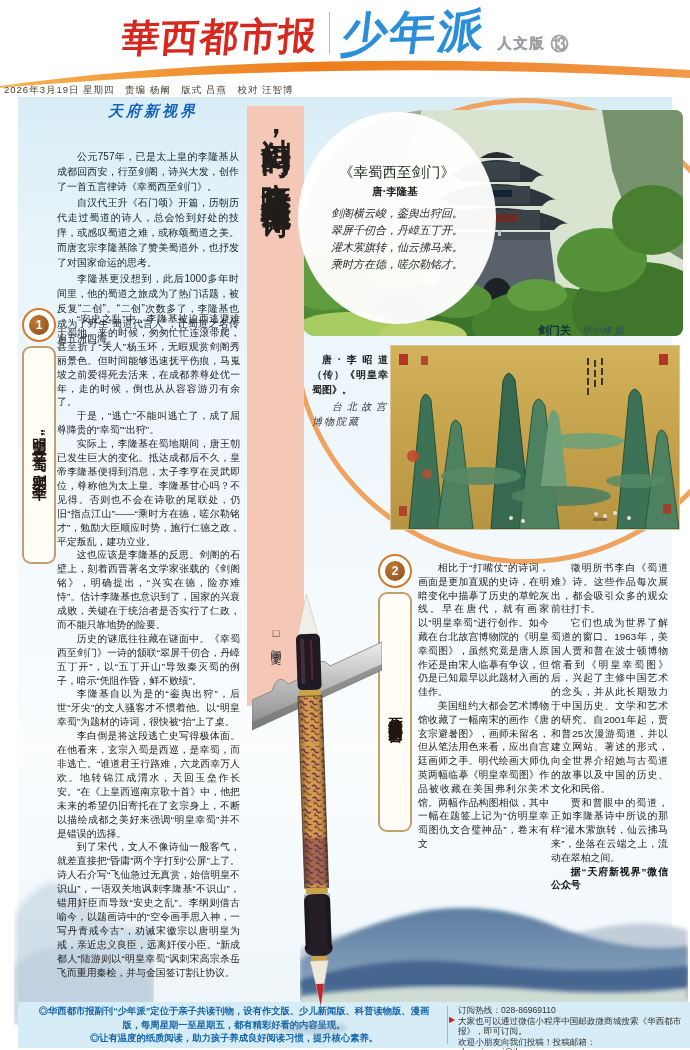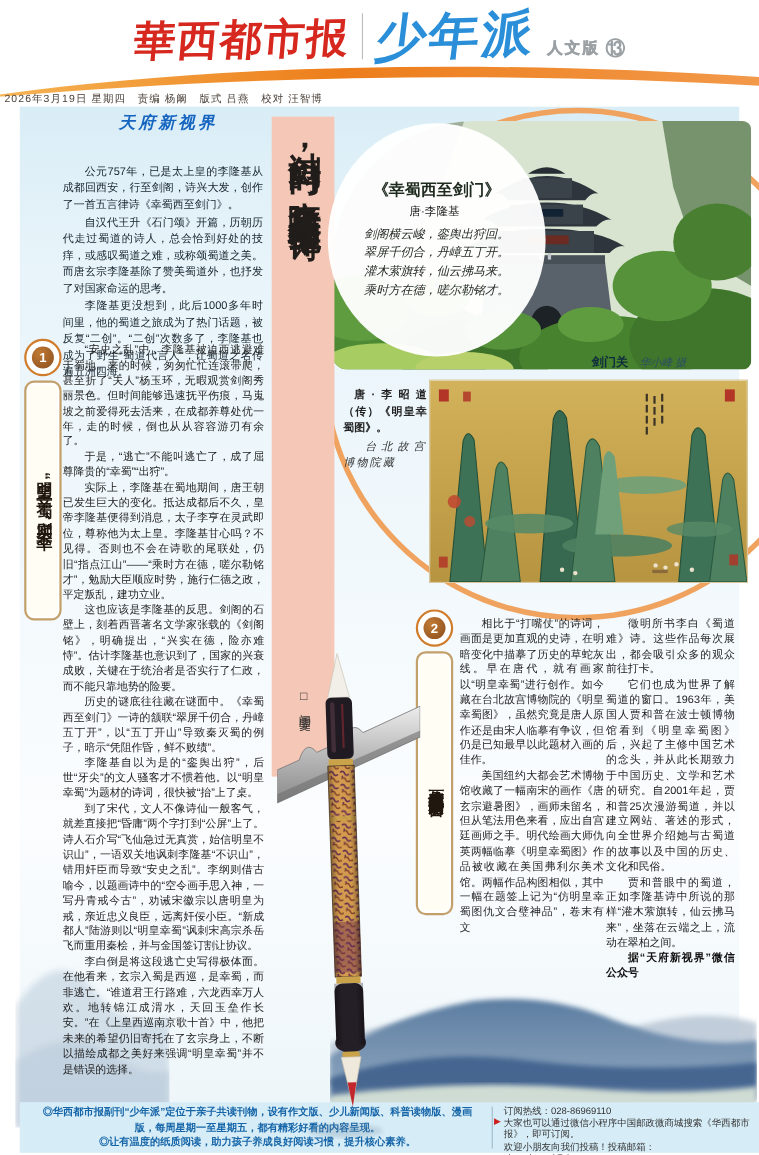--- a/index.html
+++ b/index.html
@@ -43,22 +43,22 @@
   .headline{writing-mode:vertical-rl;font-family:"Liberation Serif",serif;font-weight:bold;font-size:30px;
             letter-spacing:3px;color:#211d1a;height:505px;}
   .byline{writing-mode:vertical-rl;font-size:11px;color:#333;margin-top:8px;letter-spacing:2px;}
   
   .ring{position:absolute;left:292px;top:98px;width:456px;height:456px;border:5px solid #f0a35f;border-radius:50%;z-index:0;}
   .photo{position:absolute;left:302px;top:110px;width:381px;height:226px;border-radius:130px 8px 8px 14px;
          overflow:hidden;z-index:1;}
   .poem-disc{position:absolute;left:298px;top:112px;width:198px;height:212px;border-radius:50%;
              background:rgba(255,255,255,0.96);z-index:2;display:flex;flex-direction:column;align-items:center;
              justify-content:center;text-align:center;}
-  .poem-title{font-size:14.5px;font-weight:bold;color:#1e2a1e;font-family:"Liberation Serif",serif;}
-  .poem-author{font-size:10.5px;font-weight:normal;color:#222;margin:3px 4px 6px 0;}
+  .poem-title{font-size:14.5px;font-weight:normal;color:#1e2a1e;font-family:"Liberation Serif",serif;}
+  .poem-author{font-size:10.5px;font-weight:bold;color:#222;margin:3px 4px 6px 0;}
   .poem-line{font-size:11px;font-style:italic;font-family:"Liberation Serif",serif;color:#262b26;line-height:17px;}
   .photo-caption{position:absolute;left:538px;top:320px;z-index:3;white-space:nowrap;}
   .photo-caption .pc-name{font-size:11px;font-weight:bold;color:#0e2b3d;}
   .photo-caption .pc-credit{font-size:10px;font-style:italic;font-family:"Liberation Serif",serif;color:#2c4d63;margin-left:6px;}
   
   .painting{position:absolute;left:390px;top:345px;width:290px;height:185px;z-index:2;border:1px solid #d8c79e;box-sizing:border-box;}
   .painting-caption{position:absolute;left:312px;top:352px;width:76px;font-size:10px;line-height:15px;color:#222;z-index:2;}
   .pcap-bold{font-weight:bold;text-indent:1em;}
   .pcap-credit{font-family:"Liberation Serif",serif;font-style:italic;letter-spacing:2px;color:#333;text-indent:2em;margin-top:2px;}
   
@@ -136,22 +136,22 @@
     <div class="vhead">明皇“幸”蜀，实则“不幸”</div>
   </div>
 
   <div class="body-col">
     <p class="para">“安史之乱”中，李隆基被迫西逃避难于蜀地。来的时候，匆匆忙忙连滚带爬，甚至折了“夫人”杨玉环，无暇观赏剑阁秀丽景色。但时间能够迅速抚平伤痕，马嵬坡之前爱得死去活来，在成都养尊处优一年，走的时候，倒也从从容容游刃有余了。</p>
     <p class="para">于是，“逃亡”不能叫逃亡了，成了屈尊降贵的“幸蜀”“出狩”。</p>
     <p class="para">实际上，李隆基在蜀地期间，唐王朝已发生巨大的变化。抵达成都后不久，皇帝李隆基便得到消息，太子李亨在灵武即位，尊称他为太上皇。李隆基甘心吗？不见得。否则也不会在诗歌的尾联处，仍旧“指点江山”——“乘时方在德，嗟尔勒铭才”，勉励大臣顺应时势，施行仁德之政，平定叛乱，建功立业。</p>
     <p class="para">这也应该是李隆基的反思。剑阁的石壁上，刻着西晋著名文学家张载的《剑阁铭》，明确提出，“兴实在德，险亦难恃”。估计李隆基也意识到了，国家的兴衰成败，关键在于统治者是否实行了仁政，而不能只靠地势的险要。</p>
     <p class="para">历史的谜底往往藏在谜面中。《幸蜀西至剑门》一诗的颔联“翠屏千仞合，丹嶂五丁开”，以“五丁开山”导致秦灭蜀的例子，暗示“凭阻作昏，鲜不败绩”。</p>
     <p class="para">李隆基自以为是的“銮舆出狩”，后世“牙尖”的文人骚客才不惯着他。以“明皇幸蜀”为题材的诗词，很快被“抬”上了桌。</p>
+    <p class="para">李白倒是将这段逃亡史写得极体面。在他看来，玄宗入蜀是西巡，是幸蜀，而非逃亡。“谁道君王行路难，六龙西幸万人欢。地转锦江成渭水，天回玉垒作长安。”在《上皇西巡南京歌十首》中，他把未来的希望仍旧寄托在了玄宗身上，不断以描绘成都之美好来强调“明皇幸蜀”并不是错误的选择。</p>
     <p class="para">到了宋代，文人不像诗仙一般客气，就差直接把“昏庸”两个字打到“公屏”上了。诗人石介写“飞仙急过无真赏，始信明皇不识山”，一语双关地讽刺李隆基“不识山”，错用奸臣而导致“安史之乱”。李纲则借古喻今，以题画诗中的“空令画手思入神，一写丹青戒今古”，劝诫宋徽宗以唐明皇为戒，亲近忠义良臣，远离奸佞小臣。“新成都人”陆游则以“明皇幸蜀”讽刺宋高宗杀岳飞而重用秦桧，并与金国签订割让协议。</p>
-    <p class="para">李白倒是将这段逃亡史写得极体面。在他看来，玄宗入蜀是西巡，是幸蜀，而非逃亡。“谁道君王行路难，六龙西幸万人欢。地转锦江成渭水，天回玉垒作长安。”在《上皇西巡南京歌十首》中，他把未来的希望仍旧寄托在了玄宗身上，不断以描绘成都之美好来强调“明皇幸蜀”并不是错误的选择。</p>
   </div>
 
   <div class="pink-strip">
     <div class="headline">过剑门时，李隆基为何提笔作诗？</div>
     <div class="byline">□闫雯雯</div>
   </div>
 
   <div class="ring"></div>
 
   <div class="photo">

